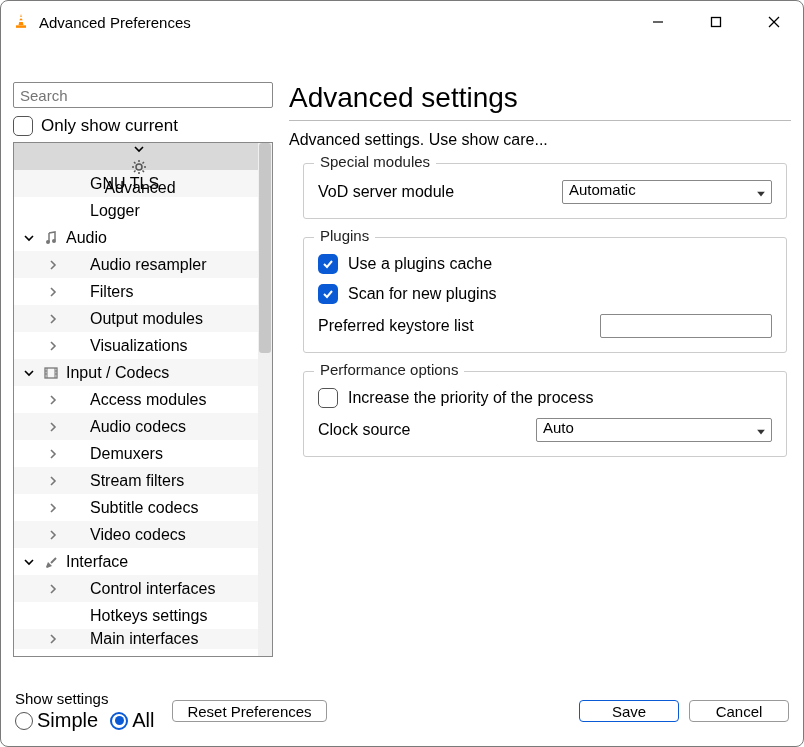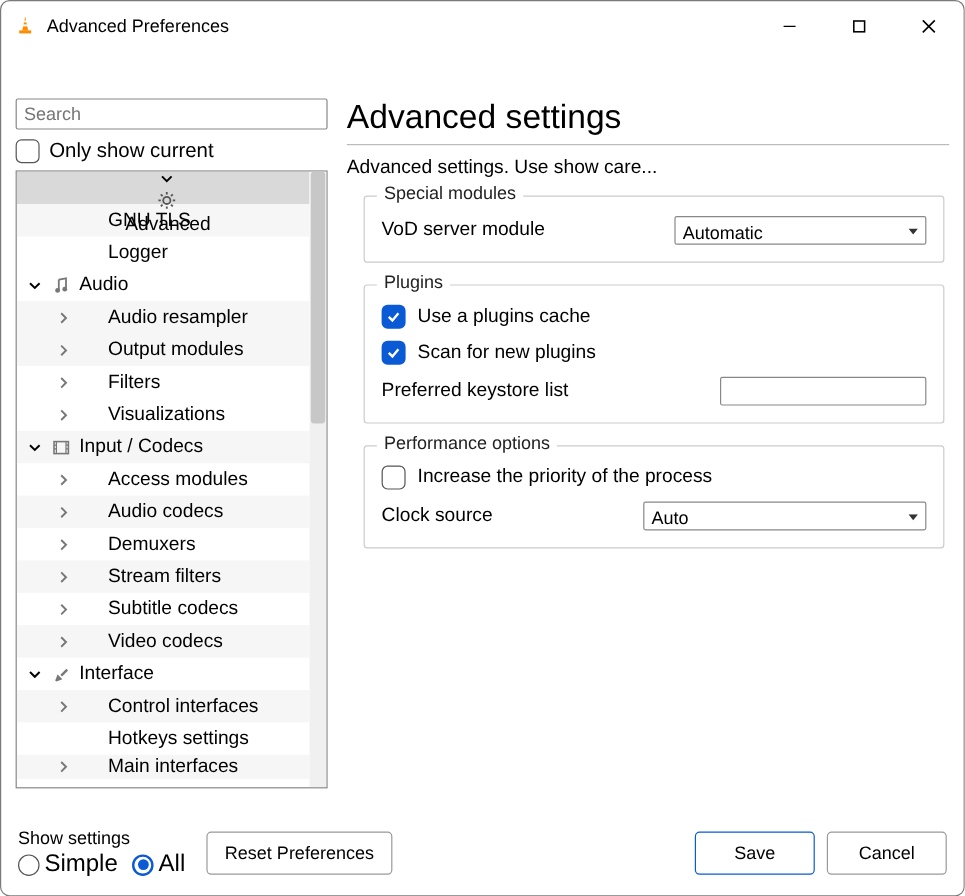--- a/index.html
+++ b/index.html
@@ -30,38 +30,38 @@
   .node .label { padding-left: 2px; } .pad1 { padding-left: 30px; } .pad2 { padding-left: 30px; }
   .rightcol { flex: 1; display: flex; flex-direction: column; min-height: 0; }
   .h1 { font-size: 28px; font-weight: 400; color: #000; padding: 0 0 6px 0; }
   .hr { height: 1px; background: #bbb; margin-bottom: 10px; }
   .subtitle { font-size: 16px; color: #000; margin-bottom: 14px; }
   .group { border: 1px solid #ccc; border-radius: 3px; padding: 16px 14px 14px 14px; margin: 0 4px 18px 14px; position: relative; }
   .group-title { position: absolute; top: -11px; left: 10px; background: #fff; padding: 0 6px; font-size: 15px; color: #222; }
   .formrow { display: flex; align-items: center; gap: 10px; margin-bottom: 10px; font-size: 16px; }
   .formrow:last-child { margin-bottom: 0; }
   .formlabel { flex: 1; }
-  .select { width: 210px; border: 1px solid #888; border-radius: 2px; height: 24px; display: flex; align-items: flex-end; padding: 0 6px; font-size: 15px; position: relative; background: #fff; }
+  .select { width: 210px; border: 1px solid #888; border-radius: 2px; height: 24px; display: flex; align-items: flex-start; padding: 0 6px; font-size: 15px; position: relative; background: #fff; }
   .select .caret { position: absolute; right: 6px; top: 50%; transform: translateY(-50%); }
   .select.wider { width: 236px; }
   .textinput { width: 172px; height: 24px; border: 1px solid #888; border-radius: 2px; background: #fff; }
   .chkrow { display: flex; align-items: center; gap: 10px; font-size: 16px; margin-bottom: 10px; }
   .chkbox { width: 20px; height: 20px; border-radius: 5px; display: flex; align-items: center; justify-content: center; }
   .chkbox.checked { background: #0a5ad6; }
   .chkbox.unchecked { border: 1.5px solid #555; background: #fff; }
   .chkbox svg { width: 14px; height: 14px; }
   .bottombar { height: 60px; border-top: 0; display: flex; align-items: center; padding: 0 14px 10px 14px; gap: 10px; }
   .showsettings { display: flex; flex-direction: column; gap: 2px; }
   .showsettings .lbl { font-size: 15px; }
   .radios { display: flex; align-items: center; gap: 4px; }
   .radio { width: 18px; height: 18px; border: 1.5px solid #555; border-radius: 50%; display: flex; align-items: center; justify-content: center; }
   .radio.sel { border-color: #0a5ad6; border-width: 2px; }
   .radio.sel .dot { width: 9px; height: 9px; background: #0a5ad6; border-radius: 50%; }
   .radiolbl { font-size: 20px; margin-right: 8px; }
-  .btn { border: 1px solid #999; border-radius: 4px; background: #fff; height: 36px; padding: 0 14px; font-size: 15px; display: flex; align-items: center; }
+  .btn { border: 1px solid #999; border-radius: 4px; background: #fff; height: 22px; padding: 0 14px; font-size: 15px; display: flex; align-items: center; }
   .btn.primary { border-color: #0a5ad6; }
   .spacer { flex: 1; }
 </style>
 </head>
 <body>
 
 <div class="window">
 
   <div class="titlebar">
     <span class="app-icon">
@@ -156,37 +156,37 @@
           </div>
           <div class="node alt pad2">
               <span class="chev">
                 <svg viewBox="0 0 12 12">
                   <path d="M4 2 L8 6 L4 10" fill="none" stroke="#777" stroke-width="1.6"></path>
                 </svg>
               </span>
               <span class="caticon"></span>
               <span class="label">Audio resampler</span>
             </div>
+          <div class="node pad2">
+              <span class="chev">
+                <svg viewBox="0 0 12 12">
+                  <path d="M4 2 L8 6 L4 10" fill="none" stroke="#777" stroke-width="1.6"></path>
+                </svg>
+              </span>
+              <span class="caticon"></span>
+              <span class="label">Filters</span>
+            </div>
           <div class="node alt pad2">
               <span class="chev">
                 <svg viewBox="0 0 12 12">
                   <path d="M4 2 L8 6 L4 10" fill="none" stroke="#777" stroke-width="1.6"></path>
                 </svg>
               </span>
               <span class="caticon"></span>
               <span class="label">Output modules</span>
-            </div>
-          <div class="node pad2">
-              <span class="chev">
-                <svg viewBox="0 0 12 12">
-                  <path d="M4 2 L8 6 L4 10" fill="none" stroke="#777" stroke-width="1.6"></path>
-                </svg>
-              </span>
-              <span class="caticon"></span>
-              <span class="label">Filters</span>
             </div>
           <div class="node pad2">
               <span class="chev">
                 <svg viewBox="0 0 12 12">
                   <path d="M4 2 L8 6 L4 10" fill="none" stroke="#777" stroke-width="1.6"></path>
                 </svg>
               </span>
               <span class="caticon"></span>
               <span class="label">Visualizations</span>
             </div>

